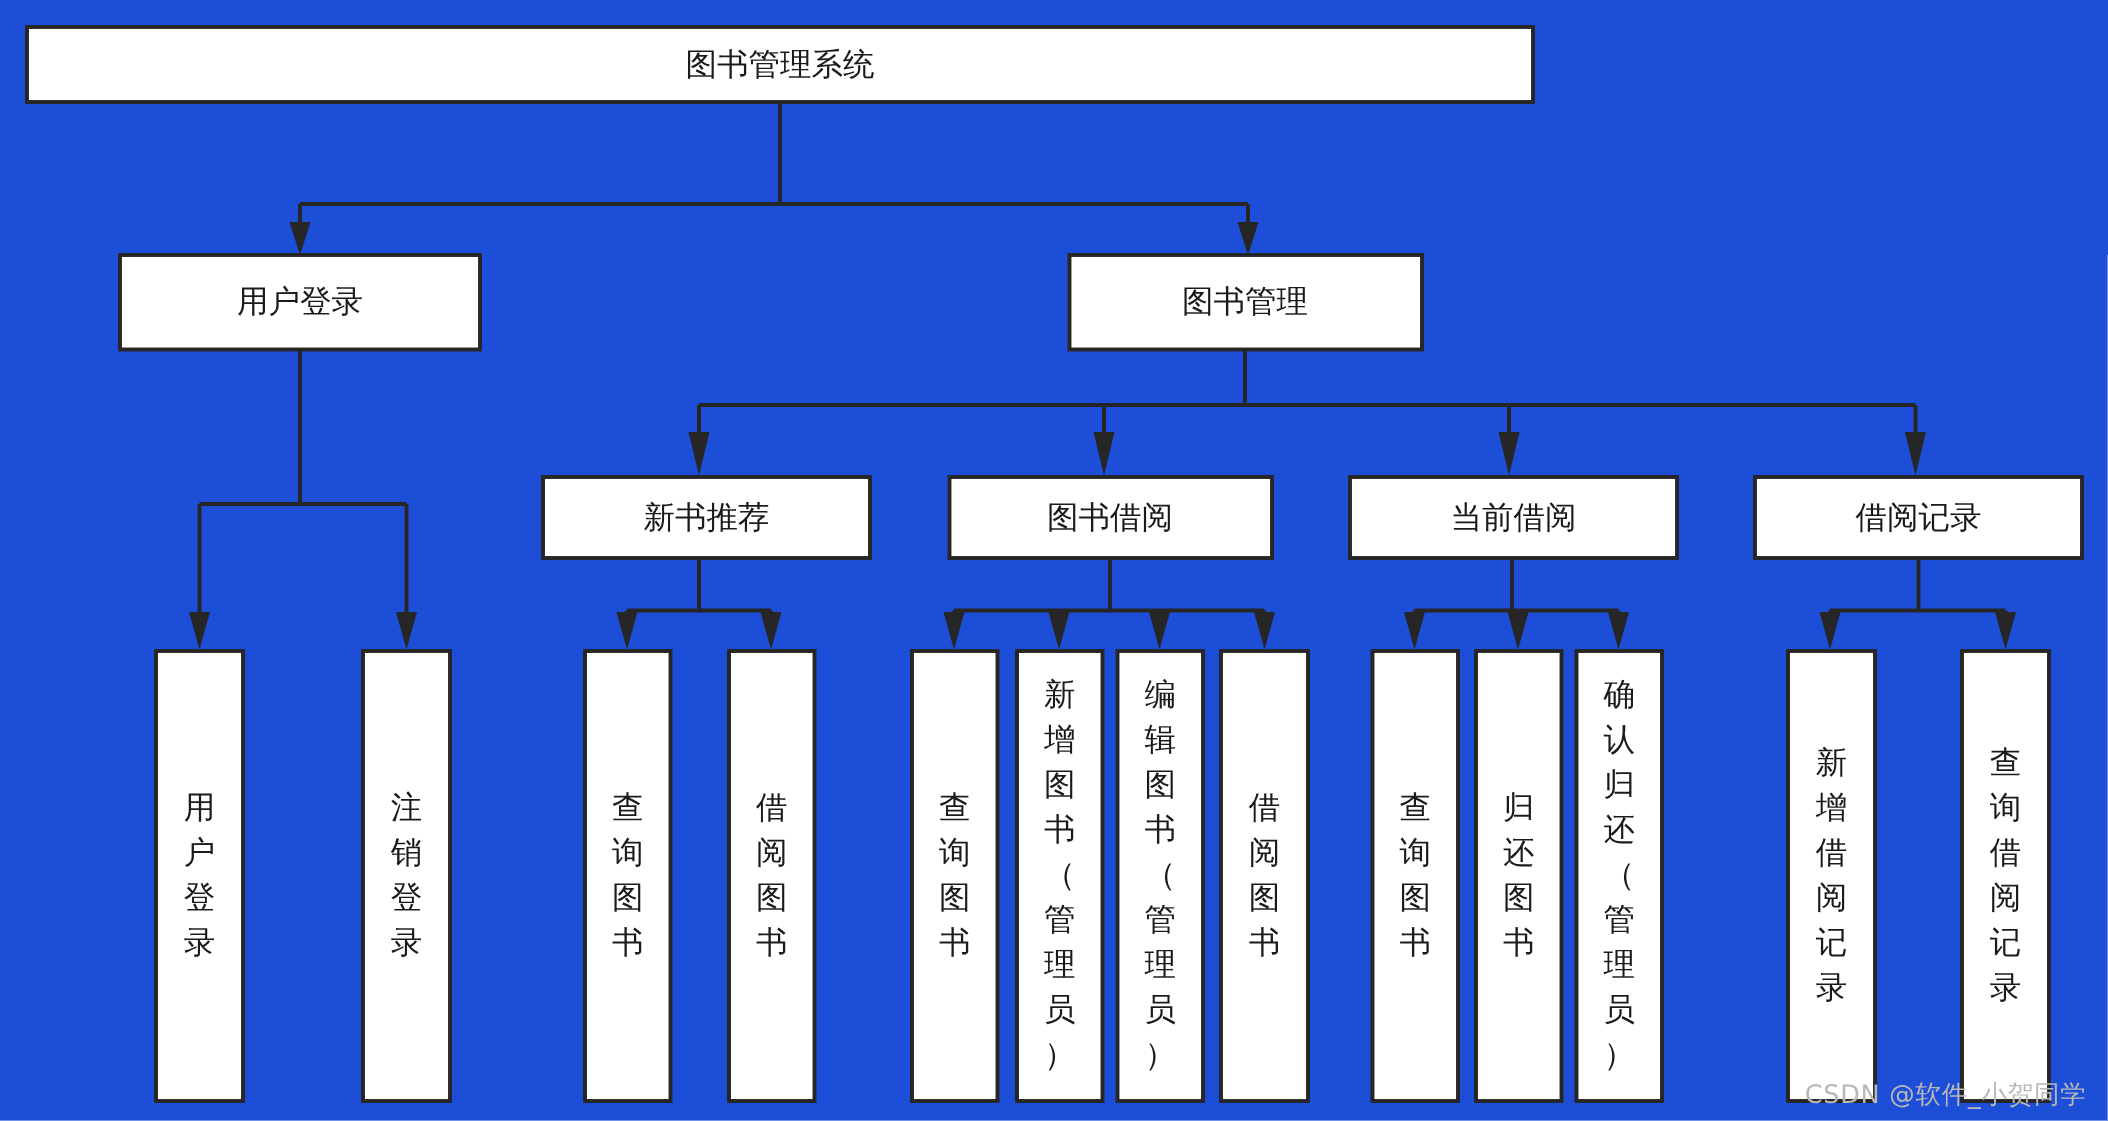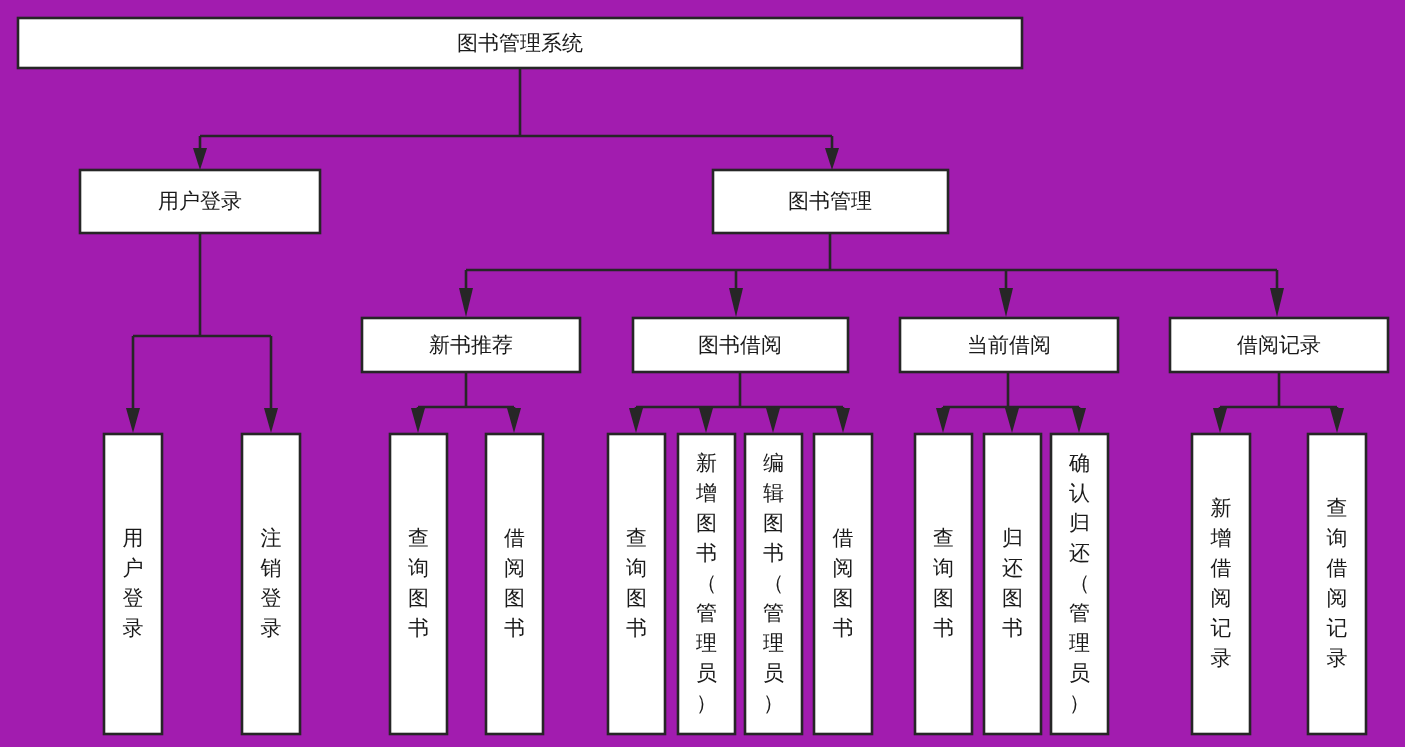--- a/index.html
+++ b/index.html
@@ -10,21 +10,21 @@
   body {
     width: 1405px;
     height: 747px;
     font-family: "DejaVu Sans", "Liberation Sans", sans-serif;
     overflow: hidden;
   }
   #diagram-root {
     position: relative;
     width: 1405px;
     height: 747px;
-    background: #a21caf;
+    background: #1d4ed8;
   }
   svg#tree-canvas {
     position: absolute;
     left: 0;
     top: 0;
     width: 1405px;
     height: 747px;
     display: block;
   }
   .node-box {
@@ -231,13 +231,14 @@
             <text class="node-label-vertical" x="1221" y="515"><tspan x="1221">新</tspan><tspan x="1221" dy="30">增</tspan><tspan x="1221" dy="30">借</tspan><tspan x="1221" dy="30">阅</tspan><tspan x="1221" dy="30">记</tspan><tspan x="1221" dy="30">录</tspan></text>
           </g>
           <g>
             <rect class="node-box" x="1308" y="434" width="58" height="300"></rect>
             <text class="node-label-vertical" x="1337" y="515"><tspan x="1337">查</tspan><tspan x="1337" dy="30">询</tspan><tspan x="1337" dy="30">借</tspan><tspan x="1337" dy="30">阅</tspan><tspan x="1337" dy="30">记</tspan><tspan x="1337" dy="30">录</tspan></text>
           </g>
         </g>
     </g>
   </svg>
 
+  <div class="watermark">CSDN @软件_小贺同学</div>
 </div>
 
 </body></html>

